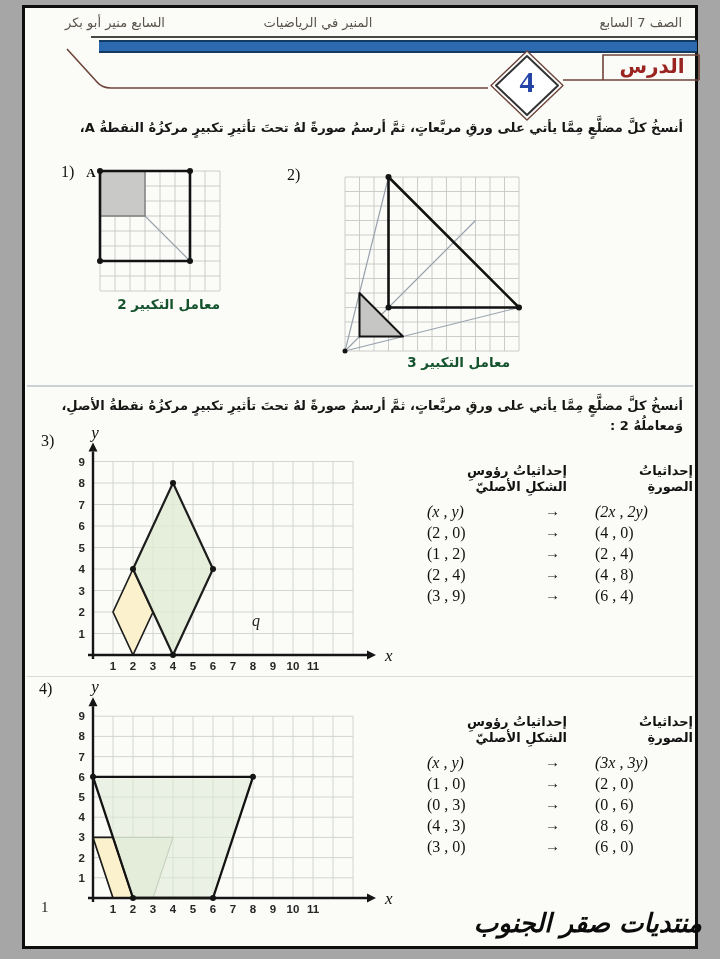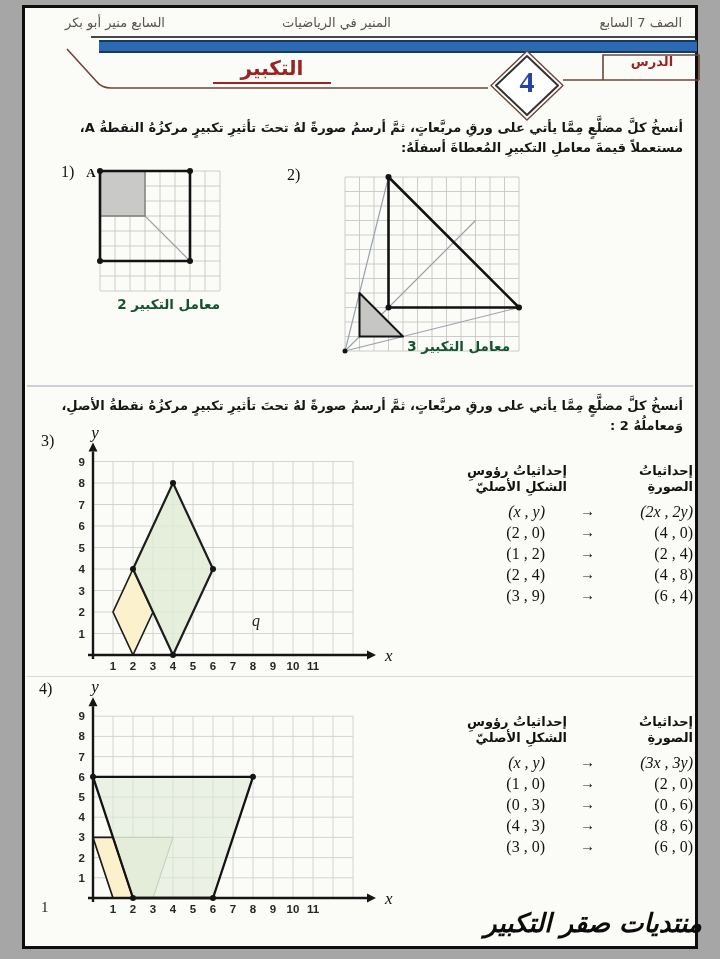--- a/index.html
+++ b/index.html
@@ -3,29 +3,29 @@
 <meta charset="utf-8">
 <style>
   html,body{margin:0;padding:0}
   body{width:720px;height:959px;background:#a6a6a6;position:relative;overflow:hidden;
        font-family:"DejaVu Sans",sans-serif}
   .page{position:absolute;left:22px;top:5px;width:676px;height:944px;background:#fbfbf8;
         border:3px solid #0e0e0e;box-sizing:border-box}
   
   .hdr-txt{position:absolute;top:7px;font:13px "DejaVu Sans",sans-serif;color:#58534b;direction:rtl}
   .hdr-grade{right:13px}
-  .hdr-center{left:236px;width:130px;text-align:right}
+  .hdr-center{left:228px;width:130px;text-align:center}
   .hdr-teacher{left:40px}
   .hdr-rule{position:absolute;left:66px;top:28px;width:604px;height:0;border-top:2.5px solid #474747}
   .blue-bar{position:absolute;left:74px;top:32px;width:598px;height:9px;background:#2b6ab0;
             border-top:2px solid #133a61;border-bottom:2px solid #133a61}
   
   .ribbon{position:absolute;left:0;top:40px}
   .lesson-word{position:absolute;left:582px;top:46px;width:90px;text-align:center;
-               font-weight:700;font-size:13px;color:#9a2420;direction:rtl}
+               font-weight:700;font-size:20px;color:#9a2420;direction:rtl}
   .lesson-num{position:absolute;left:482px;top:57px;width:40px;text-align:center;
               font:700 30px "Liberation Serif",serif;color:#2443a6}
   .lesson-title{position:absolute;left:188px;top:48px;width:118px;text-align:center;
                 font-weight:700;font-size:20px;color:#9a2420;direction:rtl;
                 border-bottom:2px solid #9a2420;padding-bottom:2px}
   
   .instr{position:absolute;left:34px;right:12px;direction:rtl;text-align:right;
          font:700 13px "DejaVu Sans",sans-serif;color:#161616;line-height:20px}
   .instr1{top:110px}
   .instr2{top:388px}
@@ -41,21 +41,21 @@
   .div1{top:377px;border-top:2px solid #ccd1d7}
   .div2{top:668px;border-top:1px solid #dadada}
   
   .tbl{position:absolute;width:266px}
   .tbl-head{display:flex;justify-content:space-between;direction:ltr;margin-bottom:6px}
   .th{font:700 13px "DejaVu Sans",sans-serif;color:#111;text-align:right;
       line-height:16px;direction:rtl}
   .th-orig{width:140px}
   .th-img{width:120px}
   .trow{display:grid;grid-template-columns:118px 50px 98px;height:21px;align-items:center}
-  .cell{text-align:right;font:16px "Liberation Serif",serif;color:#121212}
+  .cell{text-align:left;font:16px "Liberation Serif",serif;color:#121212}
   .c-arrow{font-size:15px;color:#121212}
   .trow:first-child .cell{font-style:italic}
   .trow:first-child .c-arrow{font-style:normal}
   .page-num{position:absolute;left:16px;top:891px;font:15px "Liberation Serif",serif;color:#222}
   .watermark{position:absolute;right:18px;top:908px;z-index:5;direction:rtl;
              font:italic 700 26px "DejaVu Serif",serif;color:#0b0b0b}
 </style>
 </head>
 <body>
 
@@ -69,25 +69,23 @@
 
   <svg class="ribbon" width="676" height="78" viewBox="0 0 676 78">
     <path d="M42,1 L72,34 Q77,40 86,40 L463,40" fill="none" stroke="#6e453a" stroke-width="1.6"></path>
     <polygon points="466,37.5 502,3 538,37.5 502,72" fill="#ffffff" stroke="#6e453a" stroke-width="1.4" stroke-linejoin="round"></polygon>
     <polygon points="471,37.5 502,8 533,37.5 502,67" fill="#ffffff" stroke="#333333" stroke-width="2" stroke-linejoin="round"></polygon>
     <path d="M538,32 L674,32" fill="none" stroke="#6e453a" stroke-width="1.6"></path>
     <path d="M578,32 L578,7 L674,7 L674,32" fill="none" stroke="#6e453a" stroke-width="1.6"></path>
   </svg>
   <div class="lesson-word">الدرس</div>
   <div class="lesson-num">4</div>
-  <div class="lesson-title">التكبير</div>
 
   <div class="instr instr1">
     <div>أنسخُ كلَّ مضلَّعٍ مِمَّا يأتي على ورقِ مربَّعاتٍ، ثمَّ أرسمُ صورةً لهُ تحتَ تأثيرِ تكبيرٍ مركزُهُ النقطةُ A،</div>
-    <div>مستعملاً قيمةَ معاملِ التكبيرِ المُعطاةَ أسفلَهُ:</div>
   </div>
 
   <div class="pnum" style="left:36px;top:155px">1)</div>
   <svg style="left:40px;top:152px" width="190" height="150">
       <line x1="35" y1="11" x2="35" y2="131" stroke="#c6c6c4" stroke-width="0.9"></line>
       <line x1="50" y1="11" x2="50" y2="131" stroke="#c6c6c4" stroke-width="0.9"></line>
       <line x1="65" y1="11" x2="65" y2="131" stroke="#c6c6c4" stroke-width="0.9"></line>
       <line x1="80" y1="11" x2="80" y2="131" stroke="#c6c6c4" stroke-width="0.9"></line>
       <line x1="95" y1="11" x2="95" y2="131" stroke="#c6c6c4" stroke-width="0.9"></line>
       <line x1="110" y1="11" x2="110" y2="131" stroke="#c6c6c4" stroke-width="0.9"></line>
@@ -145,21 +143,21 @@
       <line x1="15" y1="178" x2="58.5" y2="4" stroke="#98a2ac" stroke-width="1.2"></line>
       <line x1="15" y1="178" x2="145.5" y2="47.5" stroke="#98a2ac" stroke-width="1.2"></line>
       <line x1="15" y1="178" x2="189" y2="134.5" stroke="#98a2ac" stroke-width="1.2"></line>
       <polygon points="29.5,120 29.5,163.5 73,163.5" fill="#c6c6c4" stroke="#141414" stroke-width="2" stroke-linejoin="round"></polygon>
       <polygon points="58.5,4 58.5,134.5 189,134.5" fill="none" stroke="#121212" stroke-width="2.6" stroke-linejoin="round"></polygon>
       <circle cx="58.5" cy="4" r="3" fill="#141414"></circle>
       <circle cx="58.5" cy="134.5" r="3" fill="#141414"></circle>
       <circle cx="189" cy="134.5" r="3" fill="#141414"></circle>
       <circle cx="15" cy="178" r="2.5" fill="#141414"></circle>
     </svg>
-  <div class="figcap" style="left:350px;top:330px;width:135px">معامل التكبير 3</div>
+  <div class="figcap" style="left:350px;top:346px;width:135px">معامل التكبير 3</div>
 
   <div class="divider div1"></div>
 
   <div class="instr instr2">
     <div>أنسخُ كلَّ مضلَّعٍ مِمَّا يأتي على ورقِ مربَّعاتٍ، ثمَّ أرسمُ صورةً لهُ تحتَ تأثيرِ تكبيرٍ مركزُهُ نقطةُ الأصلِ، وَمعاملُهُ 2 :</div>
   </div>
 
   <div class="pnum" style="left:16px;top:424px">3)</div>
   <svg style="left:28px;top:415px" width="365" height="256">
       <line x1="40" y1="232" x2="40" y2="38.5" stroke="#ccd2cb" stroke-width="0.9"></line>
@@ -358,13 +356,13 @@
           <span class="cell">(3 , 0)</span>
           <span class="cell c-arrow">→</span>
           <span class="cell">(6 , 0)</span>
         </div>
       </div>
   </div>
 
   <div class="page-num">1</div>
 </div>
 
-<div class="watermark">منتديات صقر التكبير</div>
+<div class="watermark">منتديات صقر الجنوب</div>
 
 </body></html>

